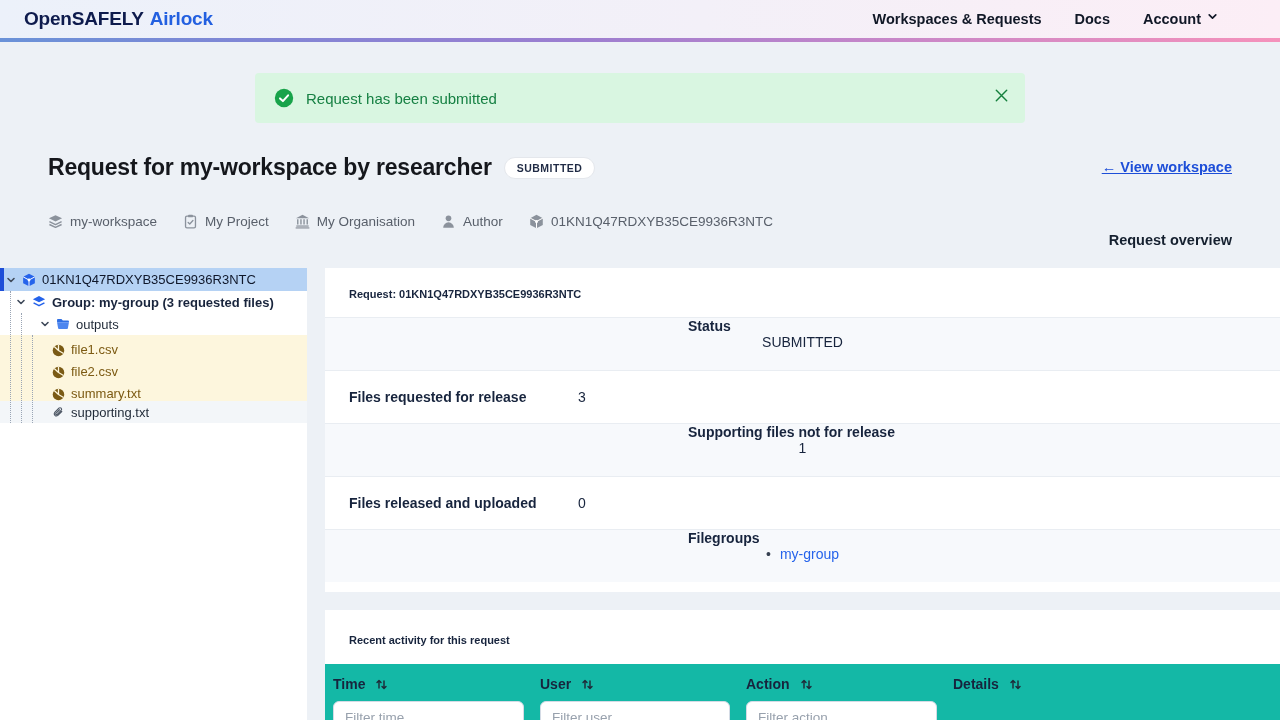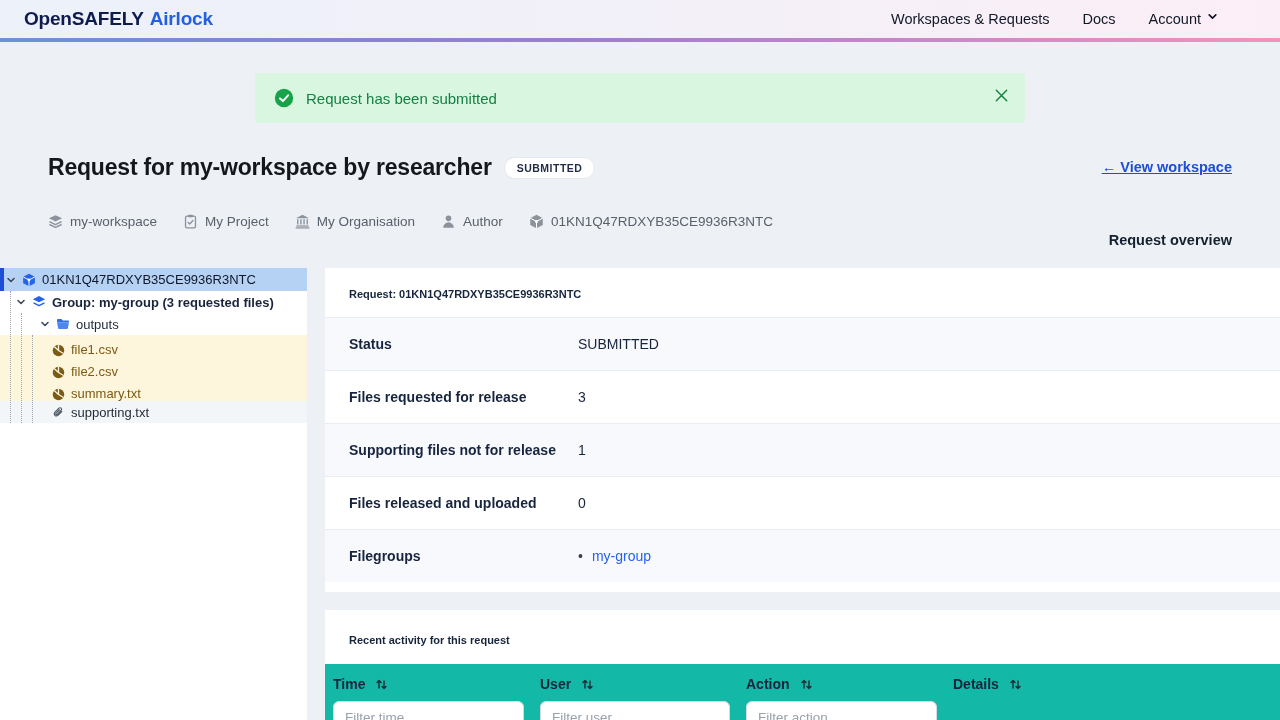--- a/index.html
+++ b/index.html
@@ -7,21 +7,21 @@
   body { font-family:"Liberation Sans", sans-serif; background:#edf1f6; color:#17243d; }
 
   
   .navbar { height:38px; display:flex; align-items:center; justify-content:space-between;
             padding:0 62px 0 24px;
             background:linear-gradient(90deg,#ecf1fa 0%,#f3f0f8 55%,#fceef6 100%); }
   .brand { display:flex; gap:6px; font-size:19px; font-weight:800; letter-spacing:-0.2px; cursor:pointer; }
   .brand .b1 { color:#0e1b4d; }
   .brand .b2 { color:#2360e0; }
   .nav-right { display:flex; align-items:center; gap:33px; }
-  .nav-link { font-size:14.5px; font-weight:400; color:#111827; cursor:pointer; }
+  .nav-link { font-size:14.5px; font-weight:700; color:#111827; cursor:pointer; }
   .nav-account { display:flex; gap:6px; }
   .grad-bar { height:4px;
       background:linear-gradient(90deg,#6a92d8 0%,#8186d5 20%,#9c7ed0 45%,#c886c8 70%,#f592bb 100%); }
 
   
   .alert { width:770px; height:50px; margin:31px 0 0 255px; background:#d9f6e1; border-radius:4px;
            display:flex; align-items:center; padding:0 19px; position:relative; }
   .alert-msg { margin-left:12px; font-size:15px; color:#168043; }
   .alert-close { position:absolute; right:15px; top:14px; cursor:pointer; line-height:0; }
 
@@ -52,21 +52,21 @@
   .guide { position:absolute; width:0; border-left:1px dotted #9aa5b5; }
   .g1 { left:10px; top:23px; height:132px; }
   .g2 { left:21px; top:45px; height:110px; }
   .g3 { left:32px; top:67px; height:88px; }
 
   .main { flex:1; min-width:0; display:flex; flex-direction:column; gap:18px; }
   .card { background:#fff; }
   .card-details { height:324px; }
   .card-heading { font-size:11px; font-weight:700; color:#17243d; padding:20px 24px 17px; }
   .drow { display:flex; align-items:center; height:53px; padding:0 24px; border-top:1px solid #e9edf2; font-size:14px; }
-  .drow.alt { background:#f7f9fc; }
+  .drow.alt { background:#f7f9fc;flex-direction:column; }
   .dlabel { width:229px; flex-shrink:0; font-weight:700; color:#17243d; }
   .dvalue { color:#17243d; }
   .dvalue-list { display:flex; align-items:center; gap:9px; }
   .bullet { color:#374151; font-size:14px; }
   .filegroup-link { color:#2563eb; cursor:pointer; }
 
   .card-activity { flex:1; overflow:hidden; }
   .card-activity .card-heading { padding:24px 24px 18px; }
   .thead { background:#14b8a6; padding-top:8px; }
   .thr { display:flex; }

